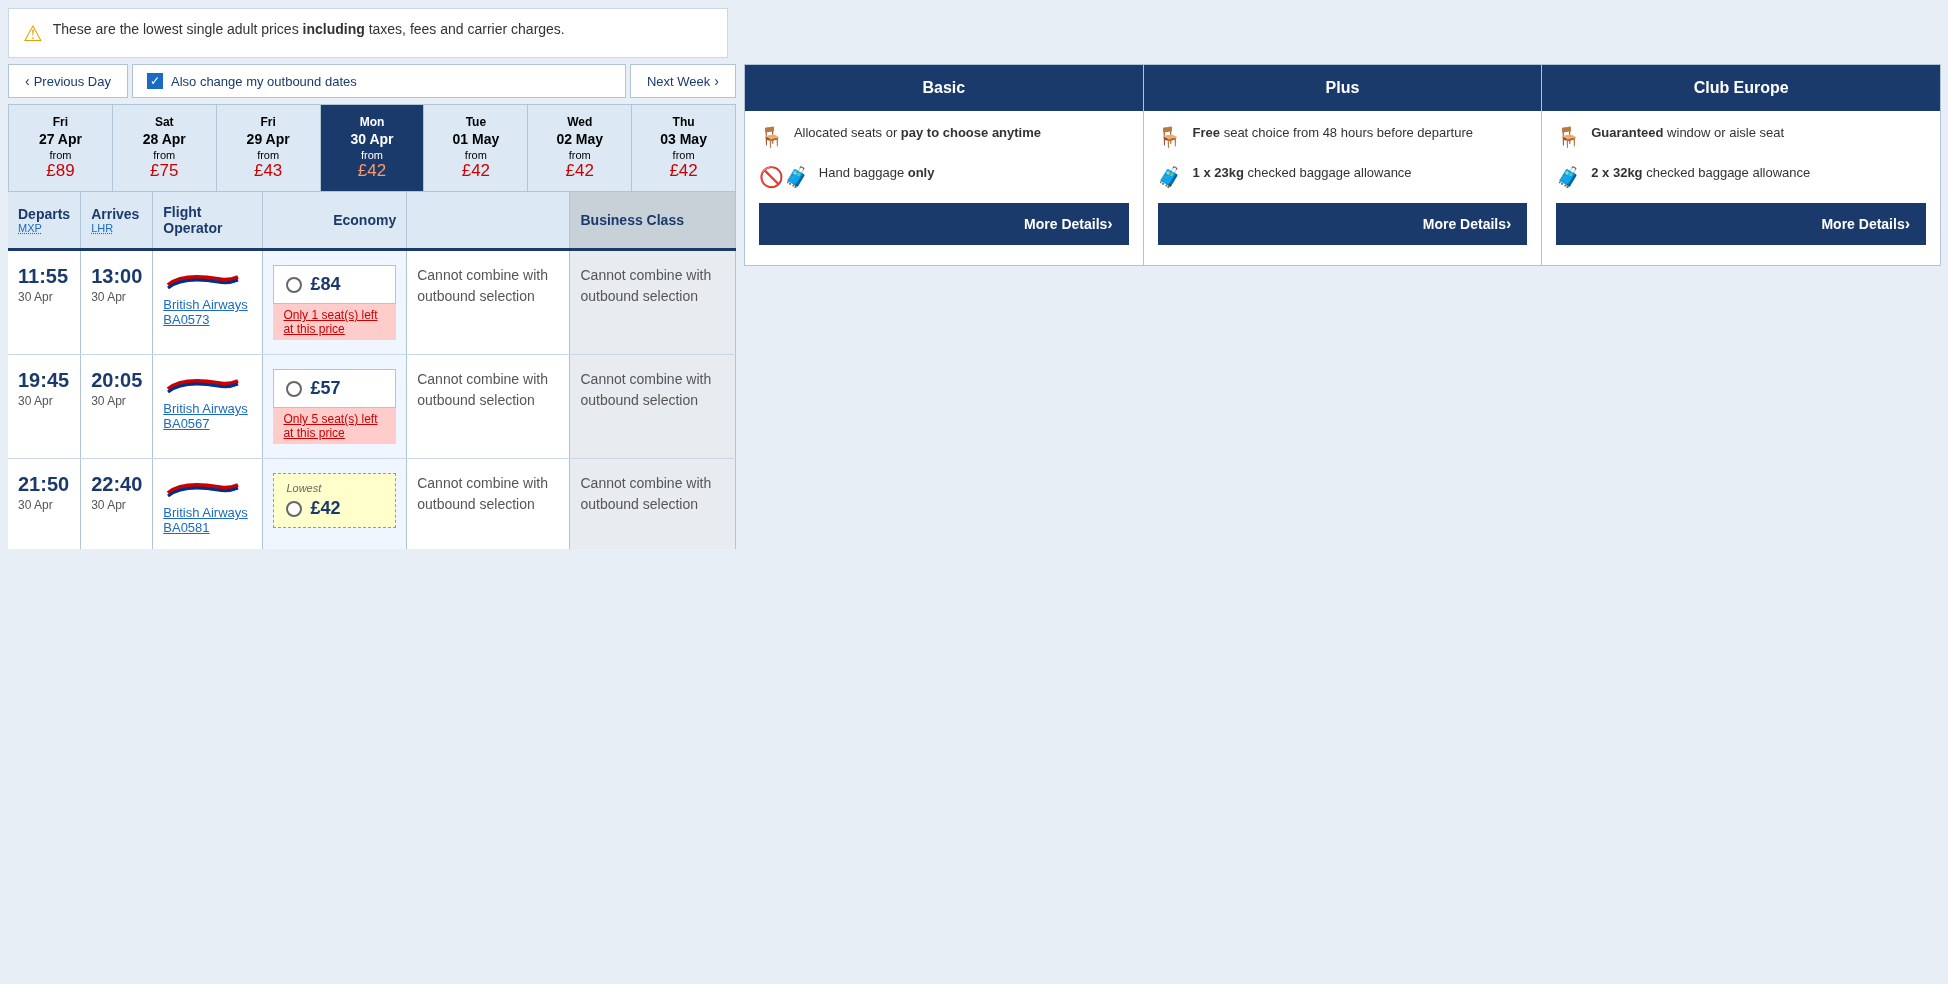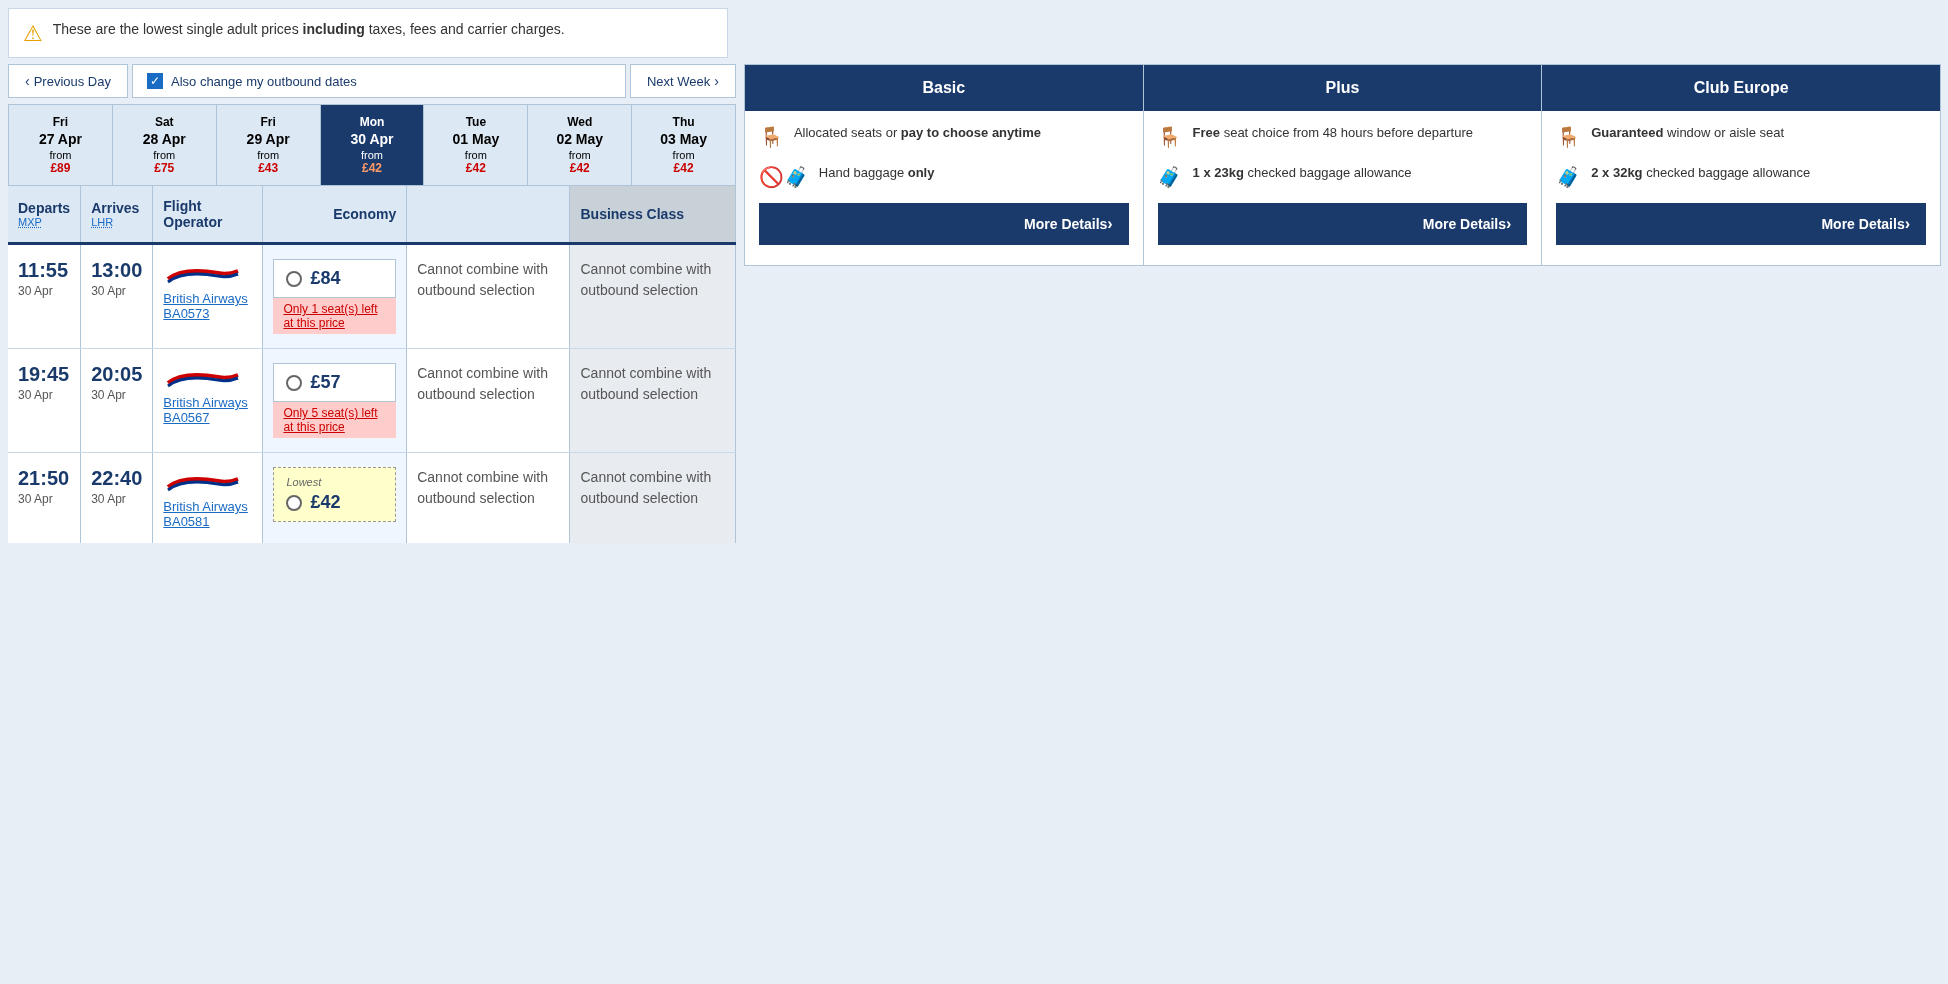--- a/index.html
+++ b/index.html
@@ -49,21 +49,21 @@
       margin-bottom: 0;
     }
     .date-cell {
       flex: 1; text-align: center; padding: 10px 6px; border-right: 1px solid #b0c4d8;
       background: #dce8f4; cursor: pointer;
     }
     .date-cell:last-child { border-right: none; }
     .date-cell.selected { background: #1a3a6b; color: #fff; }
     .date-cell .day-name { font-size: 12px; font-weight: bold; color: inherit; }
     .date-cell .date-val { font-size: 14px; font-weight: bold; color: inherit; margin: 2px 0; }
-    .date-cell .price-val { font-size: 12px; font-weight: bold; color: #cc0000; }
+    .date-cell .price-val { font-size: 17px; font-weight: normal; color: #cc0000; }
     .date-cell.selected .price-val { color: #ff9966; }
     .date-cell .from-label-text { font-size: 11px; }
 
     
     .flight-table { width: 100%; border-collapse: collapse; margin-top: 0; }
     .flight-table th {
       background: #dce8f4; padding: 12px 10px; text-align: left;
       font-size: 14px; font-weight: bold; color: #1a3a6b;
       border-right: 1px solid #b0c4d8; border-bottom: 3px solid #1a3a6b;
     }

